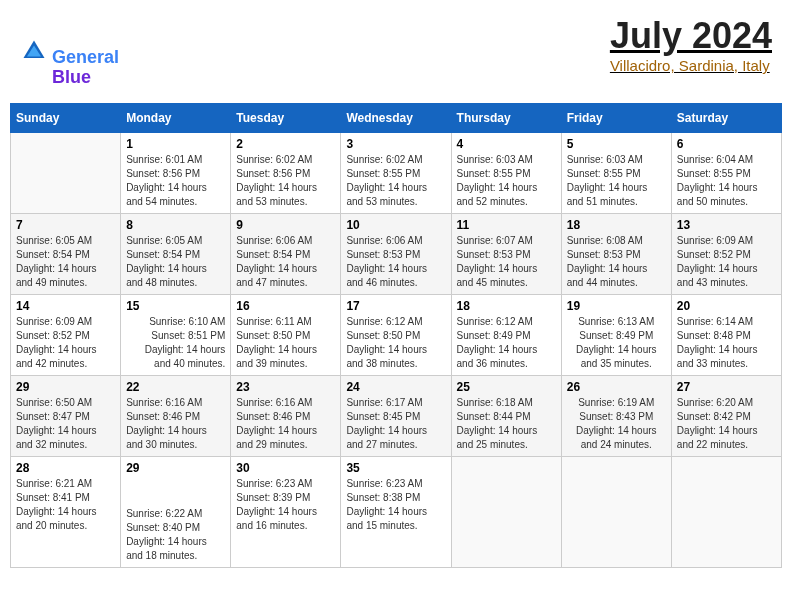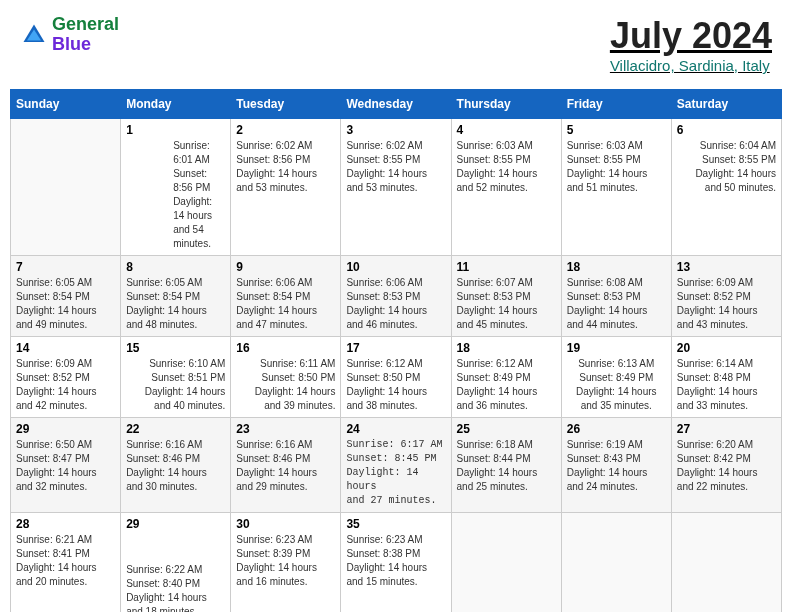--- a/index.html
+++ b/index.html
@@ -21,39 +21,39 @@
       display: flex;
       align-items: center;
     }
     .logo-text {
       display: flex;
       flex-direction: column;
       font-size: 18px;
       font-weight: bold;
       line-height: 1.1;
     }
-    .logo-general { color: #15803d; }
+    .logo-general { color: #3b82f6; margin-top: 33px; }
     .logo-blue { color: #6d28d9; }
     .logo-icon {
       width: 28px;
       height: 28px;
       margin-right: 4px;
     }
     .title-block {
       text-align: left;
       text-decoration: underline;
     }
     .month-year {
       font-size: 36px;
       font-weight: bold;
       color: #222;
     }
     .location {
       font-size: 15px;
-      color: #0f766e;
+      color: #a16207;
     }
     .calendar {
       width: 100%;
       border-collapse: collapse;
       font-size: 11px;
     }
     .calendar th {
       background: #1565c0;
       color: #fff;
       padding: 7px 5px;
@@ -120,21 +120,21 @@
         <th>Thursday</th>
         <th>Friday</th>
         <th>Saturday</th>
       </tr>
   </thead>
   <tbody id="calendar-body">
   <tr>
         <td class="empty-cell"></td>
         <td>
           <span class="day-num">1</span>
-          <div class="day-info" style="white-space: pre-line; margin-left: 47px;">Sunrise: 6:01 AM
+          <div class="day-info" style="white-space: pre-line;">Sunrise: 6:01 AM
 Sunset: 8:56 PM
 Daylight: 14 hours
 and 54 minutes.</div>
         </td>
         <td>
           <span class="day-num">2</span>
           <div class="day-info" style="white-space: pre-line;">Sunrise: 6:02 AM
 Sunset: 8:56 PM
 Daylight: 14 hours
 and 53 minutes.</div>
@@ -155,21 +155,21 @@
         </td>
         <td>
           <span class="day-num">5</span>
           <div class="day-info" style="white-space: pre-line;">Sunrise: 6:03 AM
 Sunset: 8:55 PM
 Daylight: 14 hours
 and 51 minutes.</div>
         </td>
         <td>
           <span class="day-num">6</span>
-          <div class="day-info" style="white-space: pre-line; text-align: right;">Sunrise: 6:04 AM
+          <div class="day-info" style="white-space: pre-line;">Sunrise: 6:04 AM
 Sunset: 8:55 PM
 Daylight: 14 hours
 and 50 minutes.</div>
         </td>
       </tr>
       <tr>
         <td>
           <span class="day-num">7</span>
           <div class="day-info" style="white-space: pre-line;">Sunrise: 6:05 AM
 Sunset: 8:54 PM
@@ -229,21 +229,21 @@
         </td>
         <td>
           <span class="day-num">15</span>
           <div class="day-info" style="white-space: pre-line; text-align: right;">Sunrise: 6:10 AM
 Sunset: 8:51 PM
 Daylight: 14 hours
 and 40 minutes.</div>
         </td>
         <td>
           <span class="day-num">16</span>
-          <div class="day-info" style="white-space: pre-line; text-align: right;">Sunrise: 6:11 AM
+          <div class="day-info" style="white-space: pre-line;">Sunrise: 6:11 AM
 Sunset: 8:50 PM
 Daylight: 14 hours
 and 39 minutes.</div>
         </td>
         <td>
           <span class="day-num">17</span>
           <div class="day-info" style="white-space: pre-line;">Sunrise: 6:12 AM
 Sunset: 8:50 PM
 Daylight: 14 hours
 and 38 minutes.</div>
@@ -287,35 +287,35 @@
         </td>
         <td>
           <span class="day-num">23</span>
           <div class="day-info" style="white-space: pre-line;">Sunrise: 6:16 AM
 Sunset: 8:46 PM
 Daylight: 14 hours
 and 29 minutes.</div>
         </td>
         <td>
           <span class="day-num">24</span>
-          <div class="day-info" style="white-space: pre-line; font-family: Liberation Mono, monospace;">Sunrise: 6:17 AM
+          <div class="day-info" style="white-space: pre-line;">Sunrise: 6:17 AM
 Sunset: 8:45 PM
 Daylight: 14 hours
 and 27 minutes.</div>
         </td>
         <td>
           <span class="day-num">25</span>
           <div class="day-info" style="white-space: pre-line;">Sunrise: 6:18 AM
 Sunset: 8:44 PM
 Daylight: 14 hours
 and 25 minutes.</div>
         </td>
         <td>
           <span class="day-num">26</span>
-          <div class="day-info" style="white-space: pre-line;">Sunrise: 6:19 AM
+          <div class="day-info" style="white-space: pre-line; text-align: center;">Sunrise: 6:19 AM
 Sunset: 8:43 PM
 Daylight: 14 hours
 and 24 minutes.</div>
         </td>
         <td>
           <span class="day-num">27</span>
           <div class="day-info" style="white-space: pre-line;">Sunrise: 6:20 AM
 Sunset: 8:42 PM
 Daylight: 14 hours
 and 22 minutes.</div>

